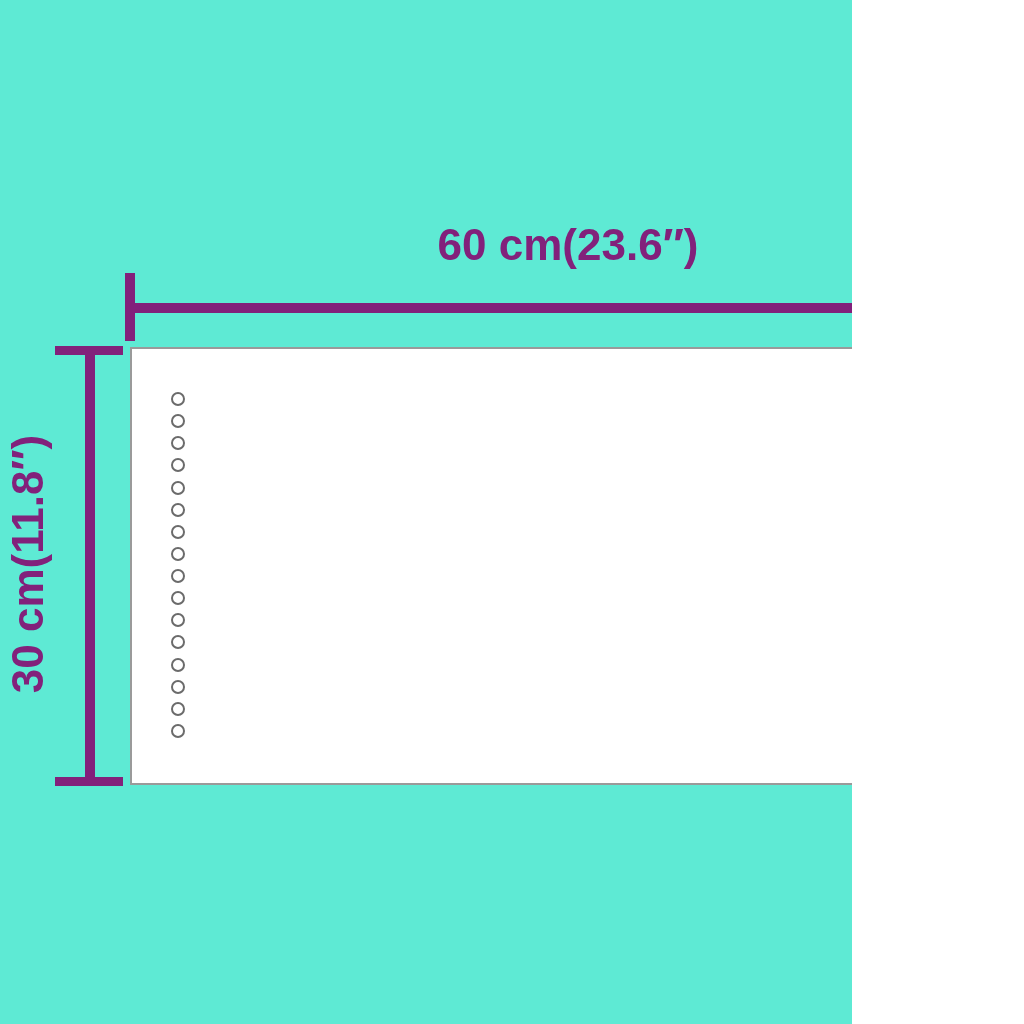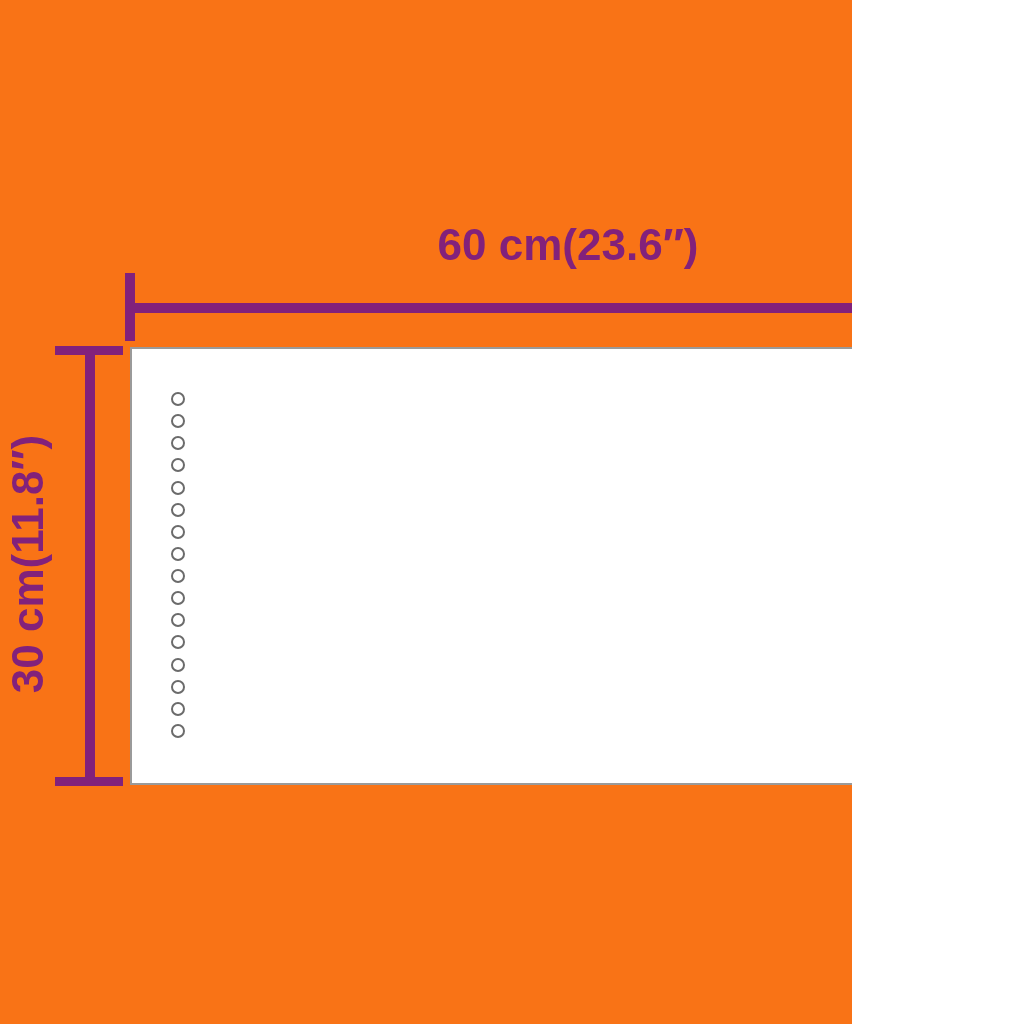--- a/index.html
+++ b/index.html
@@ -5,21 +5,21 @@
   html, body {
     margin: 0;
     padding: 0;
     background: #ffffff;
     font-family: "Liberation Sans", "DejaVu Sans", sans-serif;
   }
   .canvas {
     position: relative;
     width: 852px;
     height: 1024px;
-    background: #f97316;
+    background: #5eead4;
     overflow: hidden;
   }
 
   
   .dim-label {
     position: absolute;
     font-weight: bold;
     font-size: 44px;
     letter-spacing: 0px;
     color: #82217B;

